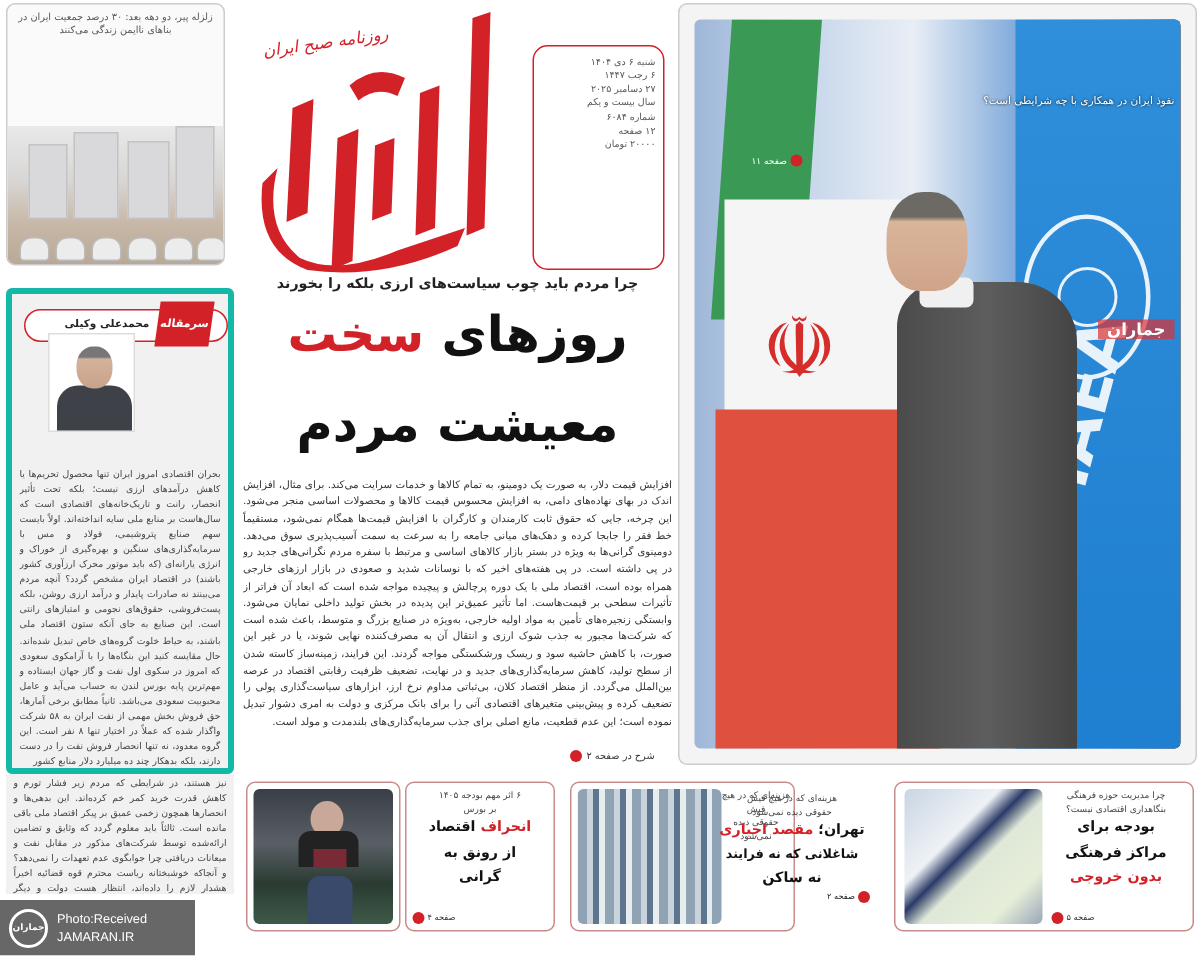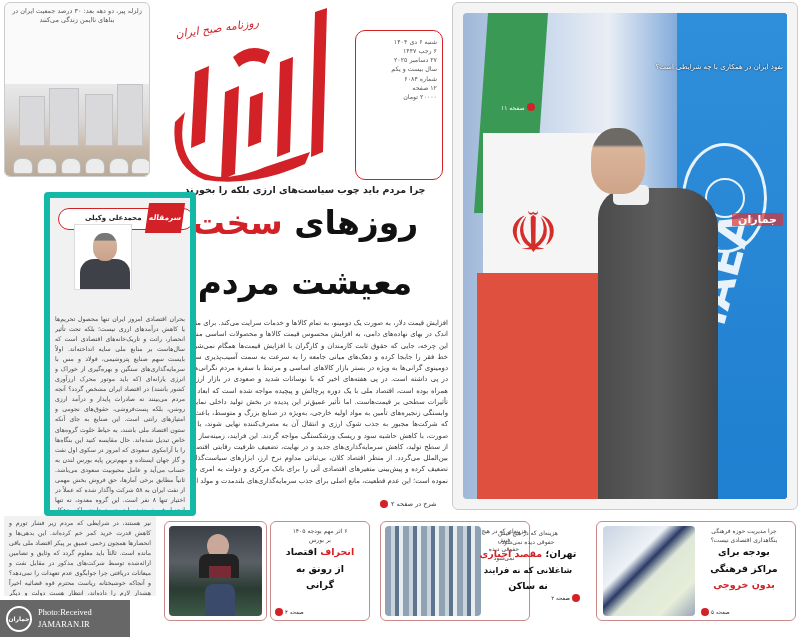--- a/index.html
+++ b/index.html
@@ -47,35 +47,35 @@
   .person-head { position: absolute; left: 128px; top: 115px; width: 54px; height: 66px; border-radius: 45% 45% 40% 40%; background: linear-gradient(180deg, #6d6a66 0%, #6d6a66 25%, #d9b59a 30%, #cfa489 100%); }
   .person-body { position: absolute; left: 135px; top: 175px; width: 120px; height: 330px; background: linear-gradient(90deg, #4b4b4b, #5d5d5d 50%, #444); border-radius: 30px 40px 0 0; }
   .person-collar { position: absolute; left: 150px; top: 172px; width: 36px; height: 20px; background: #f0f0f0; border-radius: 5px; }
   #lead-kicker { position: absolute; right: 4px; top: 12px; font-size: 7px; color: #fff; direction: rtl; text-shadow: 0 0 2px #000; margin-top: 38px; }
   #lead-title { position: absolute; right: 14px; top: 42px; font-size: 24px; font-weight: bold; color: #fff; direction: rtl; text-shadow: 0 0 3px #000, 1px 1px 0 #000; white-space: nowrap; }
   #lead-title .red { color: #e62a2a; }
   #lead-page { position: absolute; left: 38px; top: 90px; font-size: 6px; color: #fff; display: flex; align-items: center; gap: 2px; }
   #lead-watermark { position: absolute; right: 4px; top: 200px; font-size: 11px; font-weight: bold; color: #fff; background: rgba(220,50,50,.7); padding: 0 6px; }
 
   
-  #editorial { left: 4px; top: 192px; width: 152px; height: 324px; background: #f1f1f1; border: 6px solid #14b8a6; border-radius: 4px; overflow: hidden; margin-left: 40px; }
+  #editorial { left: 4px; top: 192px; width: 152px; height: 324px; background: #f1f1f1; border: 4px solid #14b8a6; border-radius: 4px; overflow: hidden; }
   #ed-pill { position: absolute; left: 8px; top: 10px; width: 136px; height: 22px; border: 1.5px solid #d32128; border-radius: 11px; background: #fff; }
   #ed-author { position: absolute; left: 26px; top: 5px; font-size: 7px; font-weight: bold; direction: rtl; color: #222; }
   #ed-tag { position: absolute; right: 10px; top: -6px; width: 36px; height: 30px; background: #d32128; color: #fff; font-size: 7.5px; font-weight: bold; text-align: center; line-height: 30px; transform: skewX(-8deg); }
   #ed-photo { position: absolute; left: 24px; top: 26px; width: 58px; height: 66px; background: #fff; border: 1px solid #ddd; overflow: hidden; }
   .ed-head { position: absolute; left: 18px; top: 8px; width: 24px; height: 28px; border-radius: 45%; background: linear-gradient(180deg, #777 0%, #777 25%, #d4b29a 30%, #c9a28a 100%); }
   .ed-body { position: absolute; left: 5px; top: 34px; width: 50px; height: 40px; background: #3e4148; border-radius: 14px 14px 0 0; }
   #ed-title { position: absolute; left: 2px; right: 2px; top: 100px; font-size: 9px; font-weight: bold; direction: rtl; text-align: center; color: #111; }
   #ed-body { position: absolute; left: 5px; right: 5px; top: 116px; bottom: 0; font-size: 6.2px; line-height: 1.62; direction: rtl; text-align: justify; color: #444; overflow: hidden; }
 
   
   #ed-cont { left: 4px; top: 516px; width: 152px; height: 80px; background: #f1f1f1; font-size: 6.2px; line-height: 1.62; direction: rtl; text-align: justify; color: #444; padding: 2px 5px; overflow: hidden; }
   #watermark-jamaran { left: 0; top: 600px; width: 130px; height: 37px; background: rgba(70,70,70,.82); display: flex; align-items: center; gap: 6px; padding-left: 6px; }
   #jm-logo { width: 26px; height: 26px; border-radius: 50%; border: 2px solid #fff; color: #fff; font-size: 10px; font-weight: bold; display: flex; align-items: center; justify-content: center; }
-  #jm-text div { color: #fff; font-size: 8.5px; line-height: 1.3; font-family: Liberation Serif, serif; }
+  #jm-text div { color: #fff; font-size: 8.5px; line-height: 1.3; font-family: Liberation Sans, sans-serif; }
 
   .bottom-card { position: absolute; top: 521px; height: 100px; border: 1.5px solid #c98a8a; border-radius: 6px; background: #fff; overflow: hidden; }
   .bc-text { position: absolute; top: 4px; direction: rtl; text-align: center; }
   .bc-kicker { font-size: 6px; color: #444; line-height: 1.5; }
   .bc-title { font-size: 9.5px; font-weight: bold; line-height: 1.75; color: #111; }
   .bc-title .red, .bc-red { color: #d32128; }
   .bc-page { position: absolute; left: 4px; bottom: 4px; font-size: 5.5px; color: #333; display: flex; align-items: center; gap: 2px; }
   .bc-photo { position: absolute; top: 4px; bottom: 4px; border-radius: 4px; overflow: hidden; }
 
   #card-parliament { left: 164px; width: 103px; }

